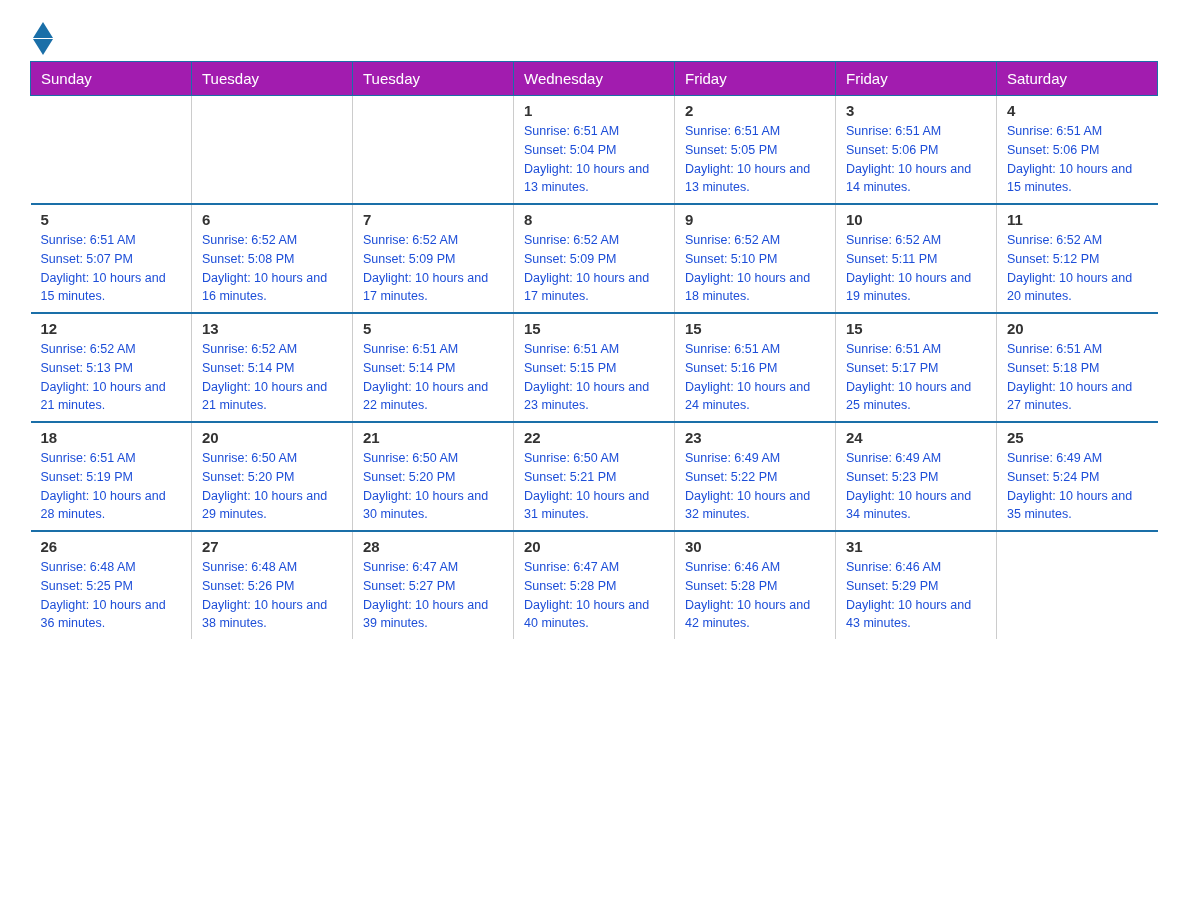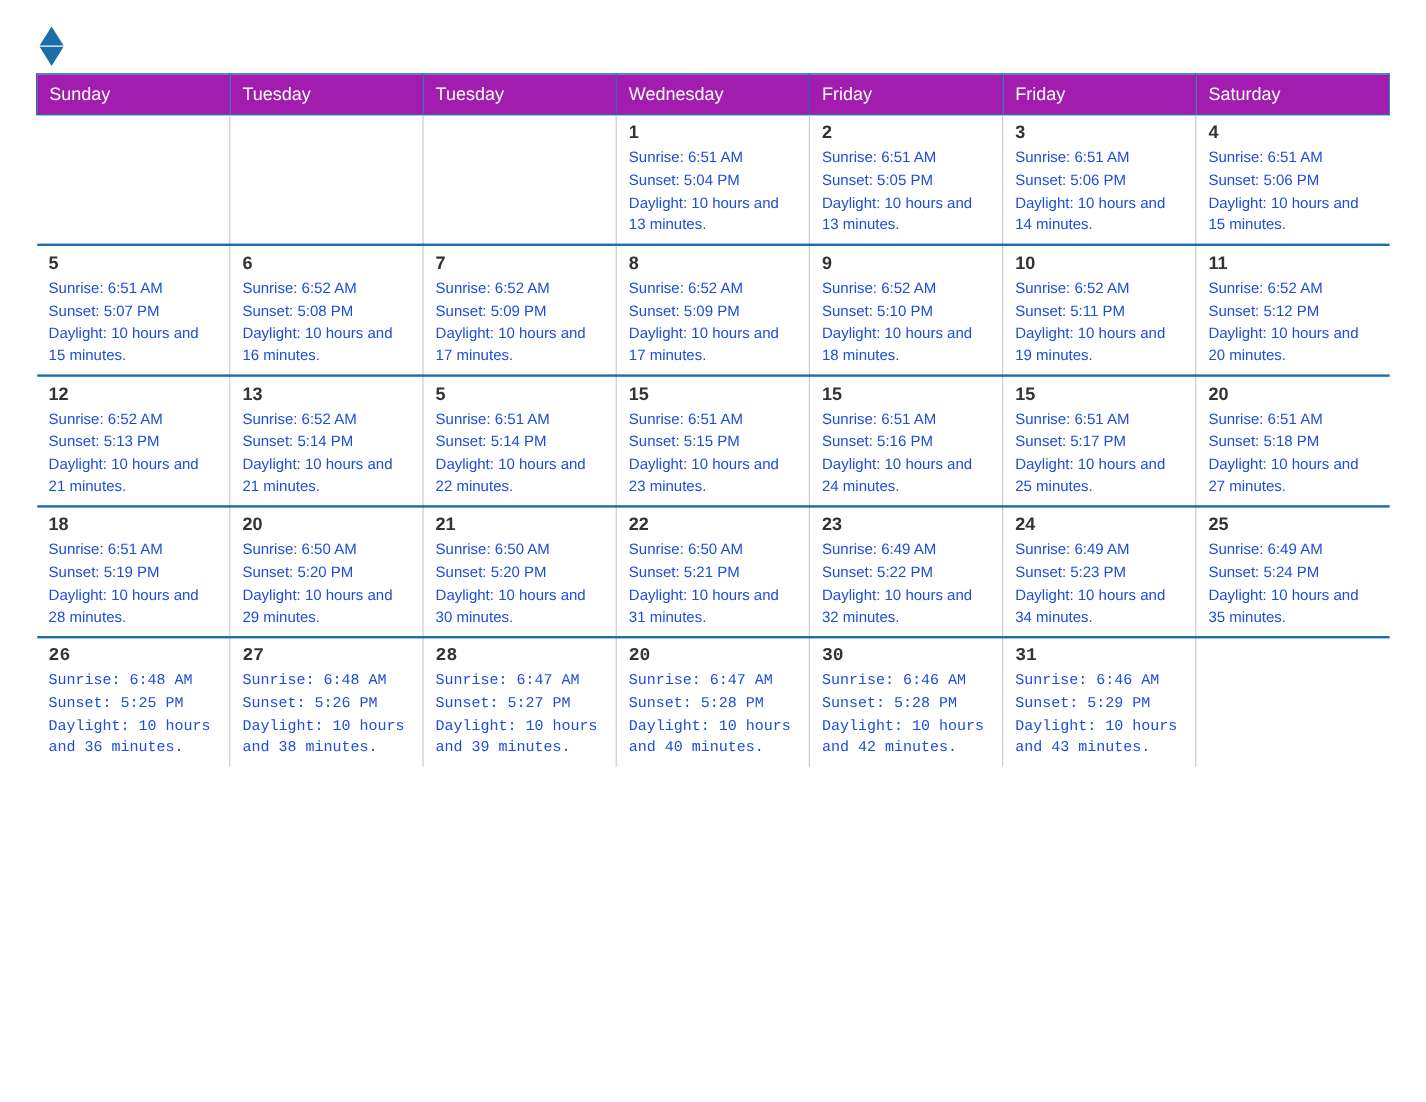--- a/index.html
+++ b/index.html
@@ -82,21 +82,20 @@
       display: block;
       margin-bottom: 3px;
     }
     .day-info {
       font-size: 12.5px;
       color: #1d4ed8;
       line-height: 1.5;
     }
     tbody tr:last-child {
       border-bottom: none;
-      font-family: Liberation Mono, monospace;
     }
   </style>
 </head>
 <body>
 
 <div class="header">
   <div class="logo">
     <div style="display:flex; flex-direction:column; align-items:flex-start;">
       <div style="display:flex; align-items:center;">
         <span class="logo-text-general"></span>

